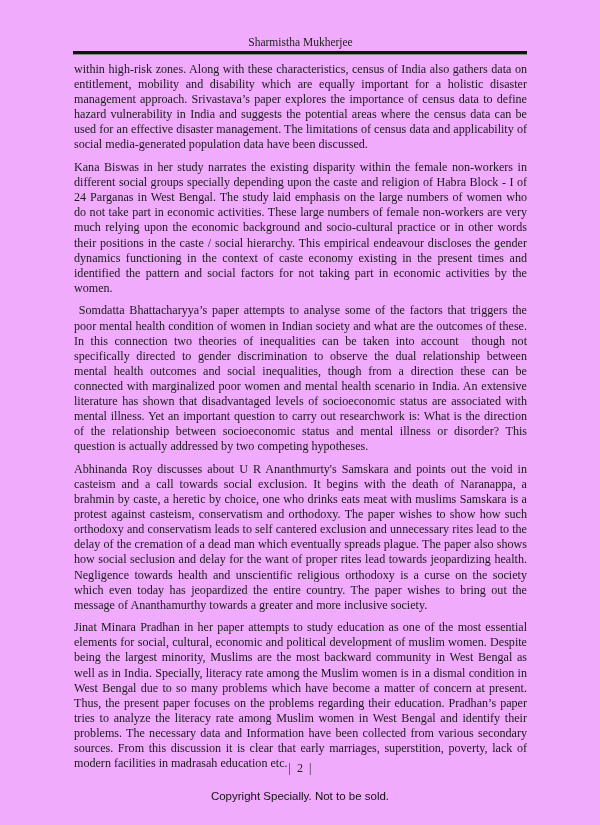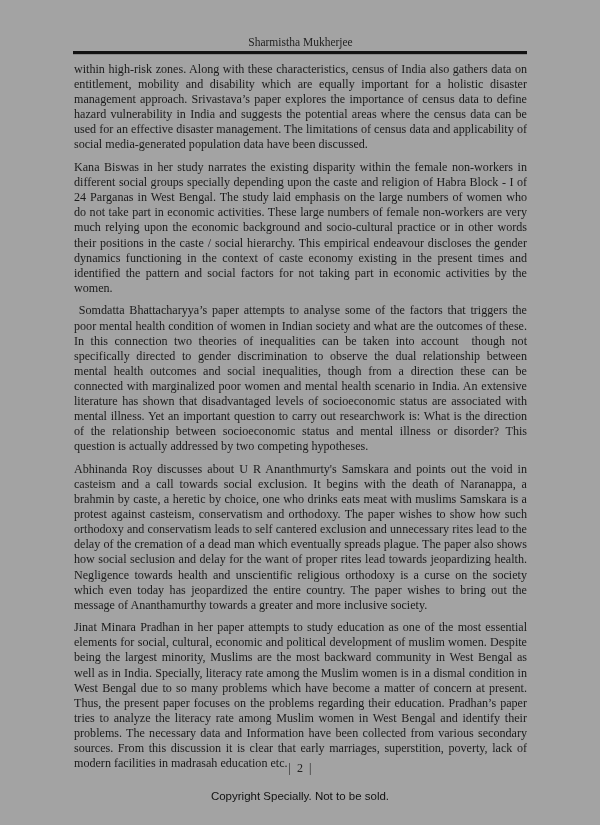--- a/index.html
+++ b/index.html
@@ -1,17 +1,17 @@
 <!DOCTYPE html>
 <html><head>
   <meta charset="utf-8">
   <style>
     html, body { margin: 0; padding: 0; background: #ffffff; }
     body { width: 600px; height: 825px; position: relative; overflow: hidden; }
-    .page { position: absolute; left: 0; top: 0; width: 600px; height: 825px; background: #a3a3a3; }
+    .page { position: absolute; left: 0; top: 0; width: 600px; height: 825px; background: #f0abfc; }
     .running-head {
       position: absolute; left: 74px; top: 36px; width: 453px;
       text-align: center; font-family: "Liberation Serif", serif; font-size: 11.5px; color: #222;
     }
     .head-rule {
       position: absolute; left: 73px; top: 51px; width: 454px; height: 3px;
       background: #111; box-shadow: 0 1px 0 #888;
     }
     .body-text {
       position: absolute; left: 74px; top: 62px; width: 453px;

